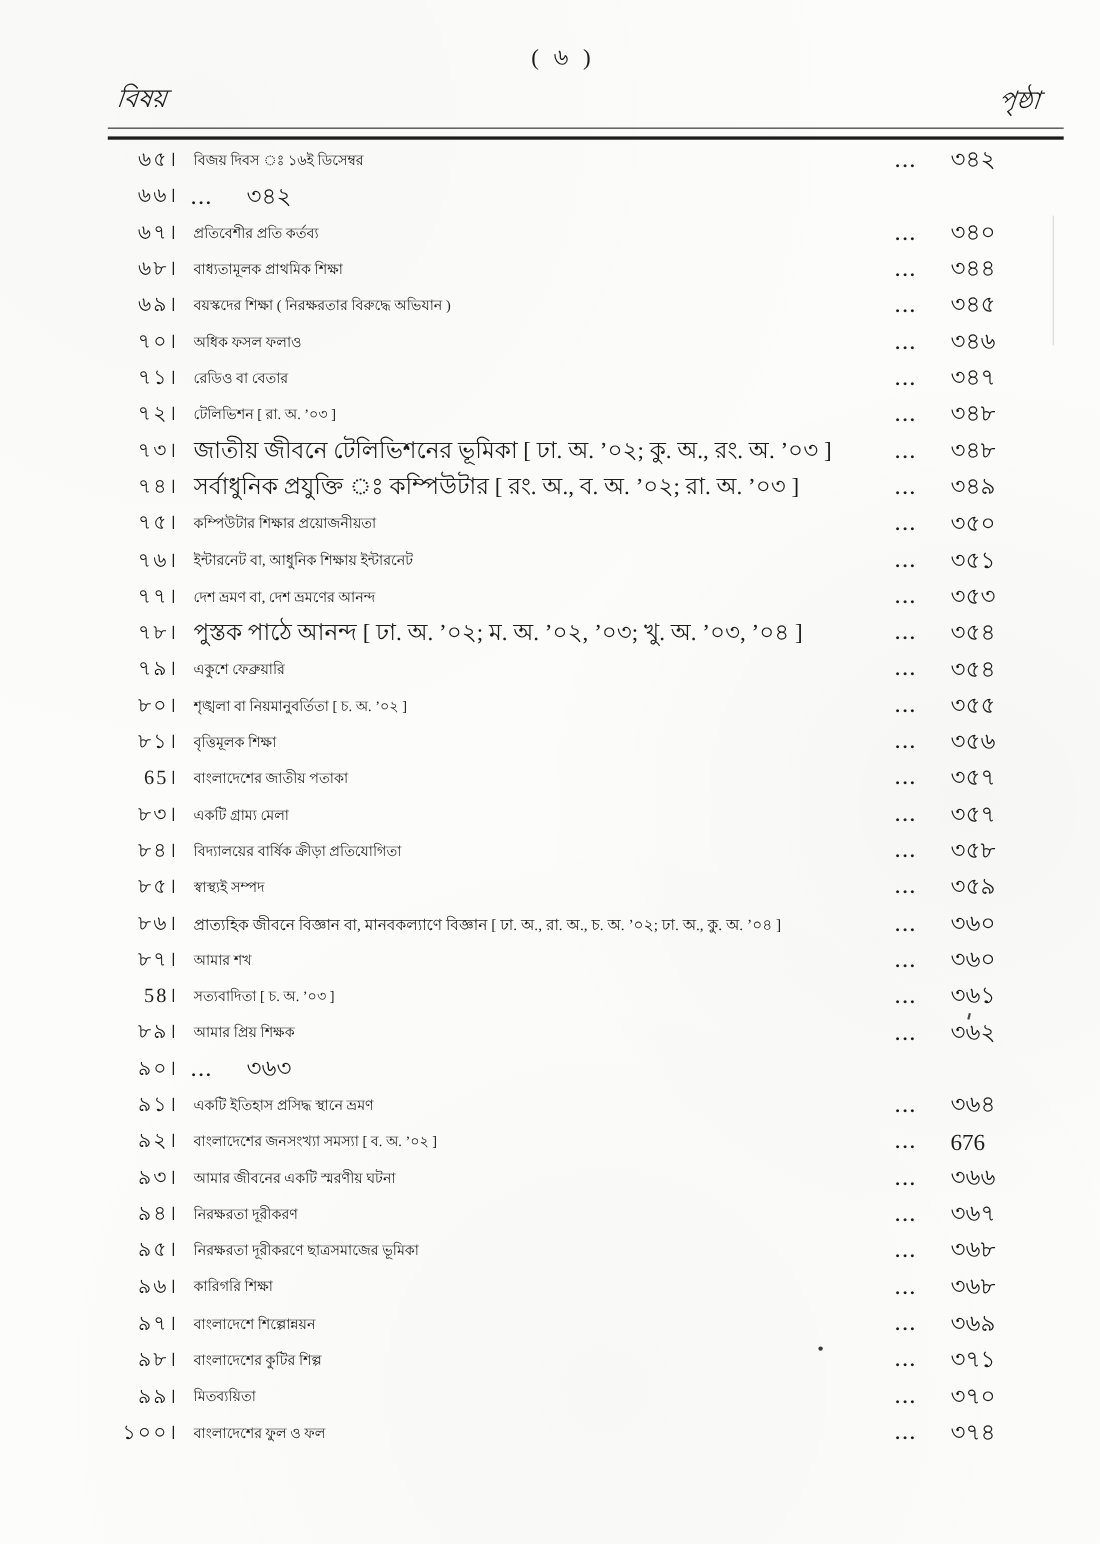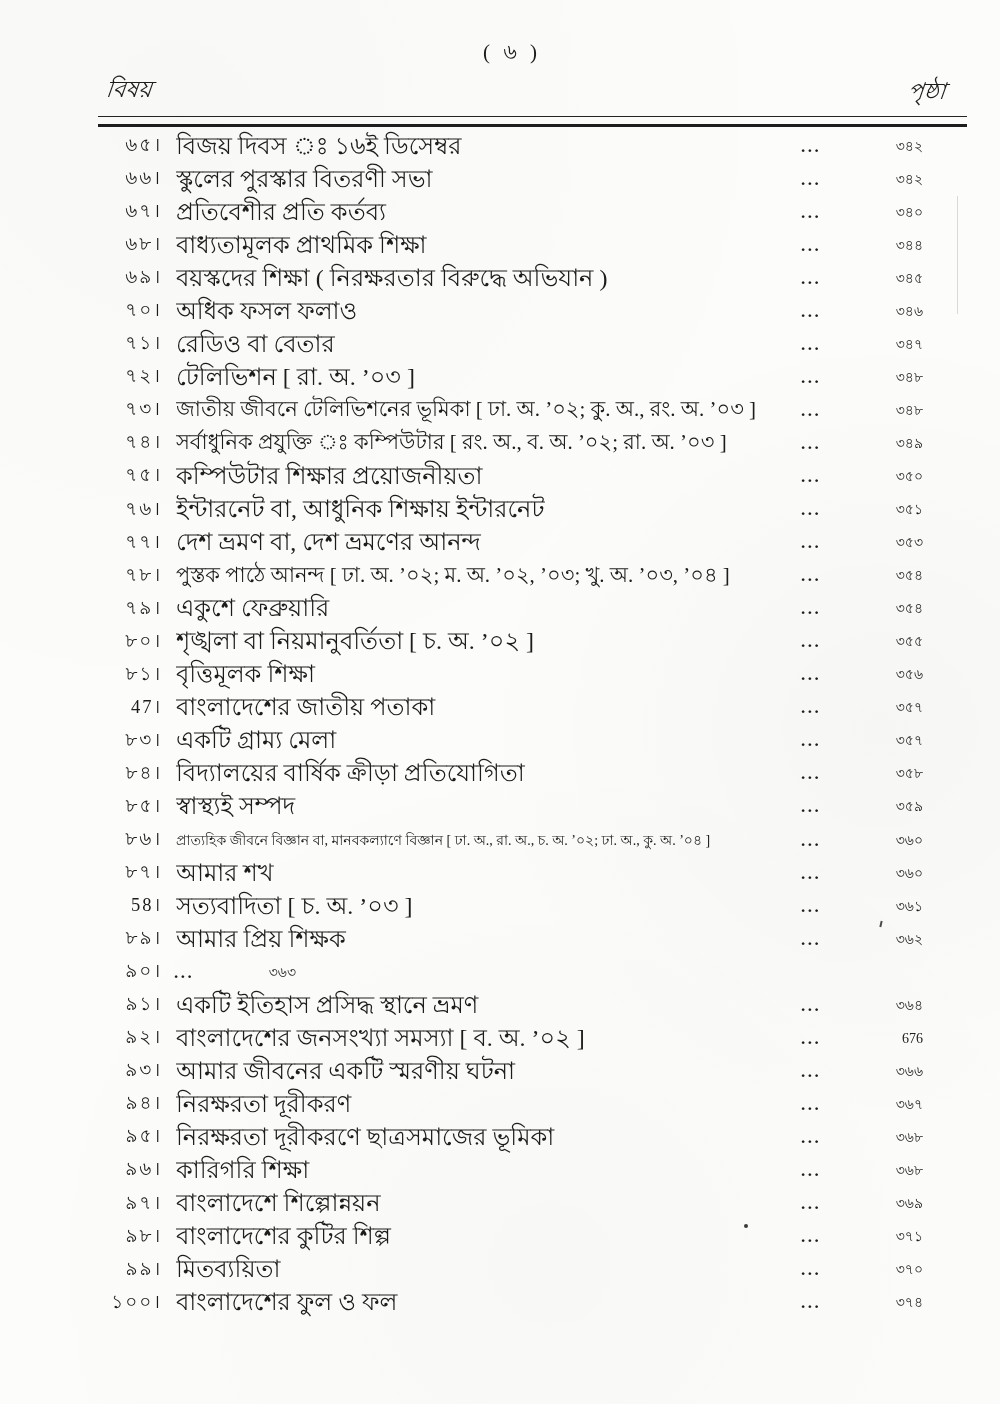--- a/index.html
+++ b/index.html
@@ -65,59 +65,59 @@
     top: 116px;
     height: 7px;
     border-top: 1.5px solid #242424;
     border-bottom: 3px solid #1d1d1d;
   }
 
   
   .toc-list {
     position: absolute;
     left: 0;
-    right: 13px;
+    right: 0;
     top: 130px;
   }
   .toc-row {
     height: 33.05px;
     display: flex;
     align-items: center;
     white-space: nowrap;
   }
   .serial {
     width: 64px;
     margin-left: 98px;
     text-align: right;
     font-size: 18.5px;
     letter-spacing: 2px;
     flex: 0 0 auto;
   }
   .title {
     flex: 1 1 auto;
     margin-left: 14px;
-    font-size: 24px;
+    font-size: 13px;
     overflow: hidden;
   }
   .title.tight  { font-size: 21px; }
   .title.xtight { font-size: 14px; }
   .dots {
     flex: 0 0 auto;
     width: 44px;
     text-align: center;
     font-size: 17px;
     font-weight: bold;
     letter-spacing: 2.5px;
     margin-right: 18px;
   }
   .pageno {
     flex: 0 0 auto;
     width: 72px;
-    text-align: right;
-    font-size: 14px;
+    text-align: left;
+    font-size: 21px;
     margin-right: 64px;
   }
 
   
   .artifact-dot-1 {
     position: absolute; left: 744px; top: 1224px;
     width: 4px; height: 4px; border-radius: 50%;
     background: #3a3a3a;
   }
   .artifact-tick-1 {
@@ -147,21 +147,20 @@
   <div class="toc-list">
   <div class="toc-row">
     <span class="serial">৬৫।</span>
     <span class="title">বিজয় দিবস ঃ ১৬ই ডিসেম্বর</span>
     <span class="dots">...</span>
     <span class="pageno">৩৪২</span>
   </div>
 
   <div class="toc-row">
     <span class="serial">৬৬।</span>
-    <span class="title">স্কুলের পুরস্কার বিতরণী সভা</span>
     <span class="dots">...</span>
     <span class="pageno">৩৪২</span>
   </div>
 
   <div class="toc-row">
     <span class="serial">৬৭।</span>
     <span class="title">প্রতিবেশীর প্রতি কর্তব্য</span>
     <span class="dots">...</span>
     <span class="pageno">৩৪০</span>
   </div>
@@ -258,21 +257,21 @@
   </div>
 
   <div class="toc-row">
     <span class="serial">৮১।</span>
     <span class="title">বৃত্তিমূলক শিক্ষা</span>
     <span class="dots">...</span>
     <span class="pageno">৩৫৬</span>
   </div>
 
   <div class="toc-row">
-    <span class="serial">47।</span>
+    <span class="serial">65।</span>
     <span class="title">বাংলাদেশের জাতীয় পতাকা</span>
     <span class="dots">...</span>
     <span class="pageno">৩৫৭</span>
   </div>
 
   <div class="toc-row">
     <span class="serial">৮৩।</span>
     <span class="title">একটি গ্রাম্য মেলা</span>
     <span class="dots">...</span>
     <span class="pageno">৩৫৭</span>

